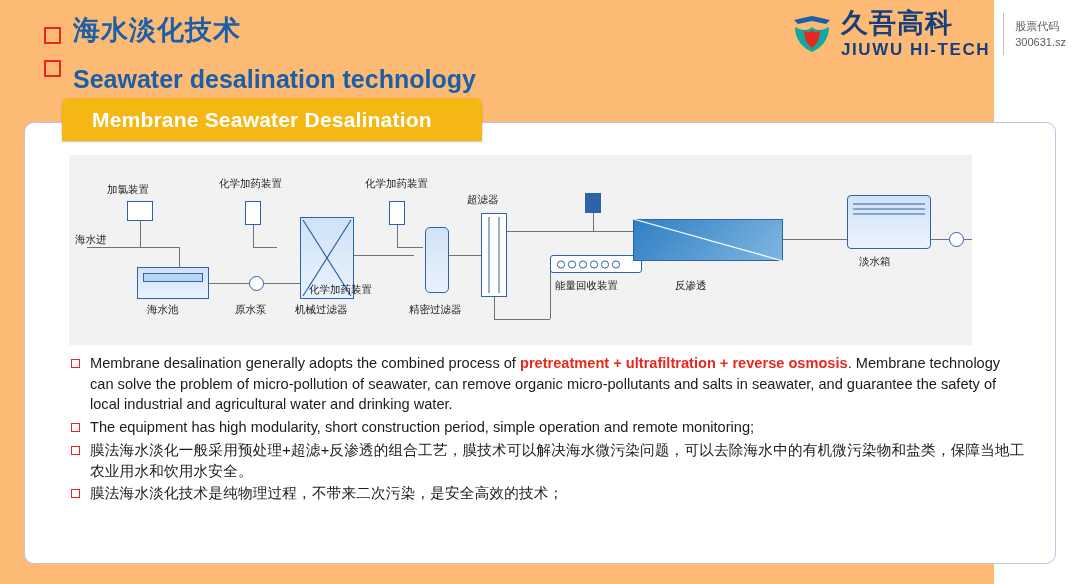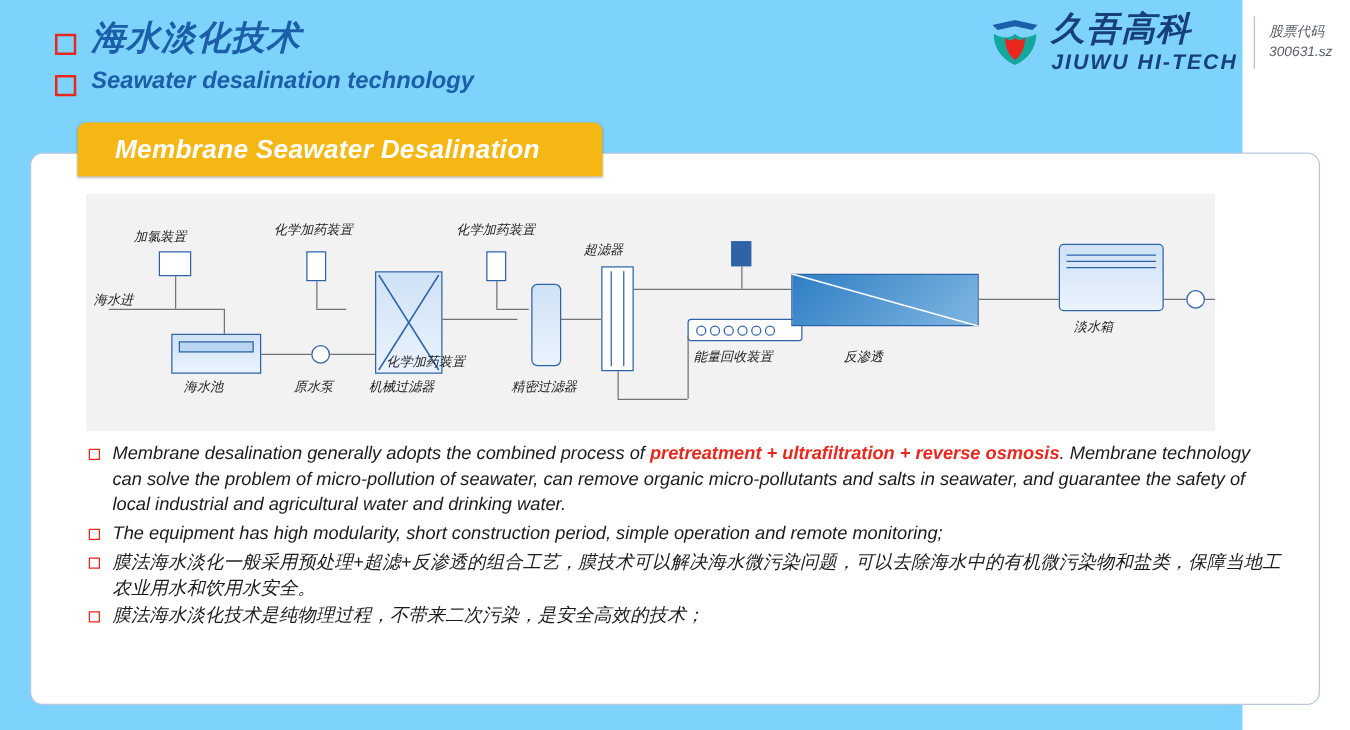--- a/index.html
+++ b/index.html
@@ -11,22 +11,21 @@
     height: 584px;
     background: #ffffff;
     font-family: "Liberation Sans", sans-serif;
     overflow: hidden;
     position: relative;
   }
   .slide {
     position: relative;
     width: 994px;
     height: 584px;
-    background: #7dd3fc;
-    font-style: italic;
+    background: #fdba74;
   }
 
   
   .header {
     position: absolute;
     left: 0; top: 0;
     width: 1080px;
     height: 92px;
   }
   .title-block {
@@ -49,25 +48,25 @@
   .title-cn-row .red-square { margin-top: 13px; }
   .title-en-row .red-square { margin-top: 7px; }
   .title-cn {
     font-size: 27px;
     font-weight: bold;
     color: #1a5fa8;
     line-height: 1.25;
     letter-spacing: 1px;
   }
   .title-en {
-    font-size: 19px;
+    font-size: 25px;
     font-weight: bold;
     color: #1a5fa8;
     line-height: 1.2;
-    margin-top: 1px;
+    margin-top: 11px;
   }
   .title-en-row { margin-top: 5px; }
 
   
   .logo-area {
     position: absolute;
     right: 14px;
     top: 10px;
     display: flex;
     align-items: center;

